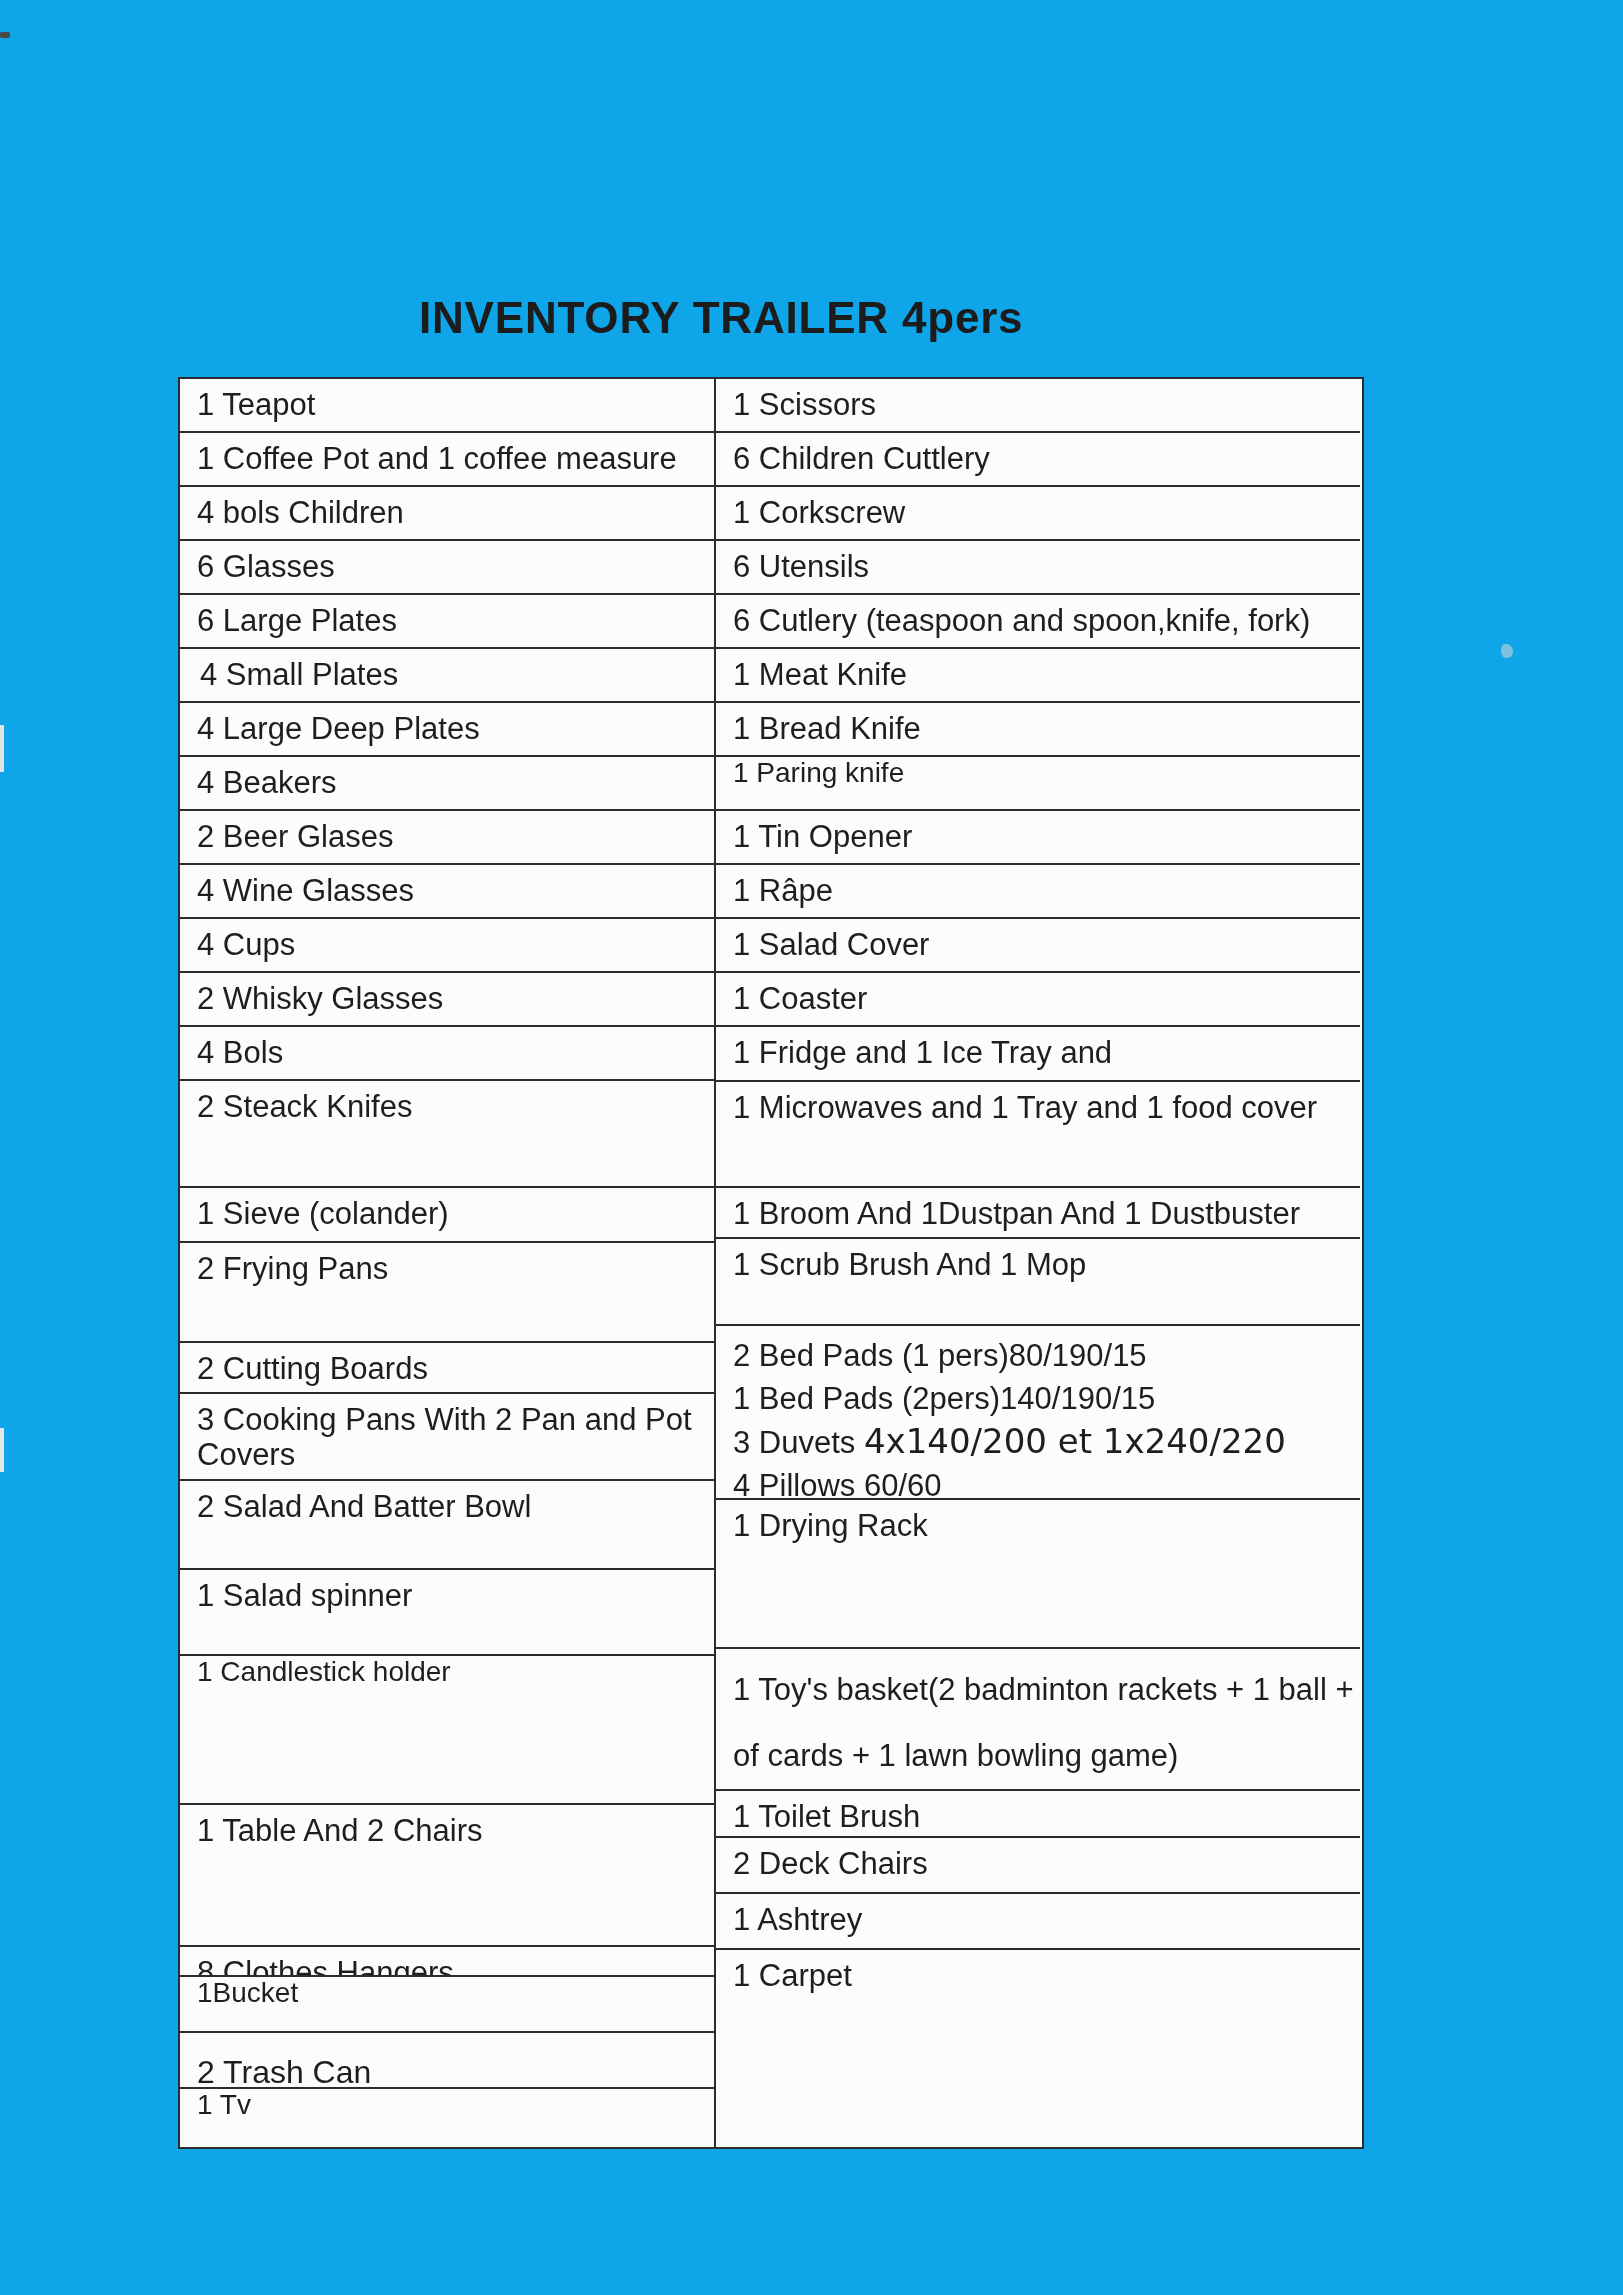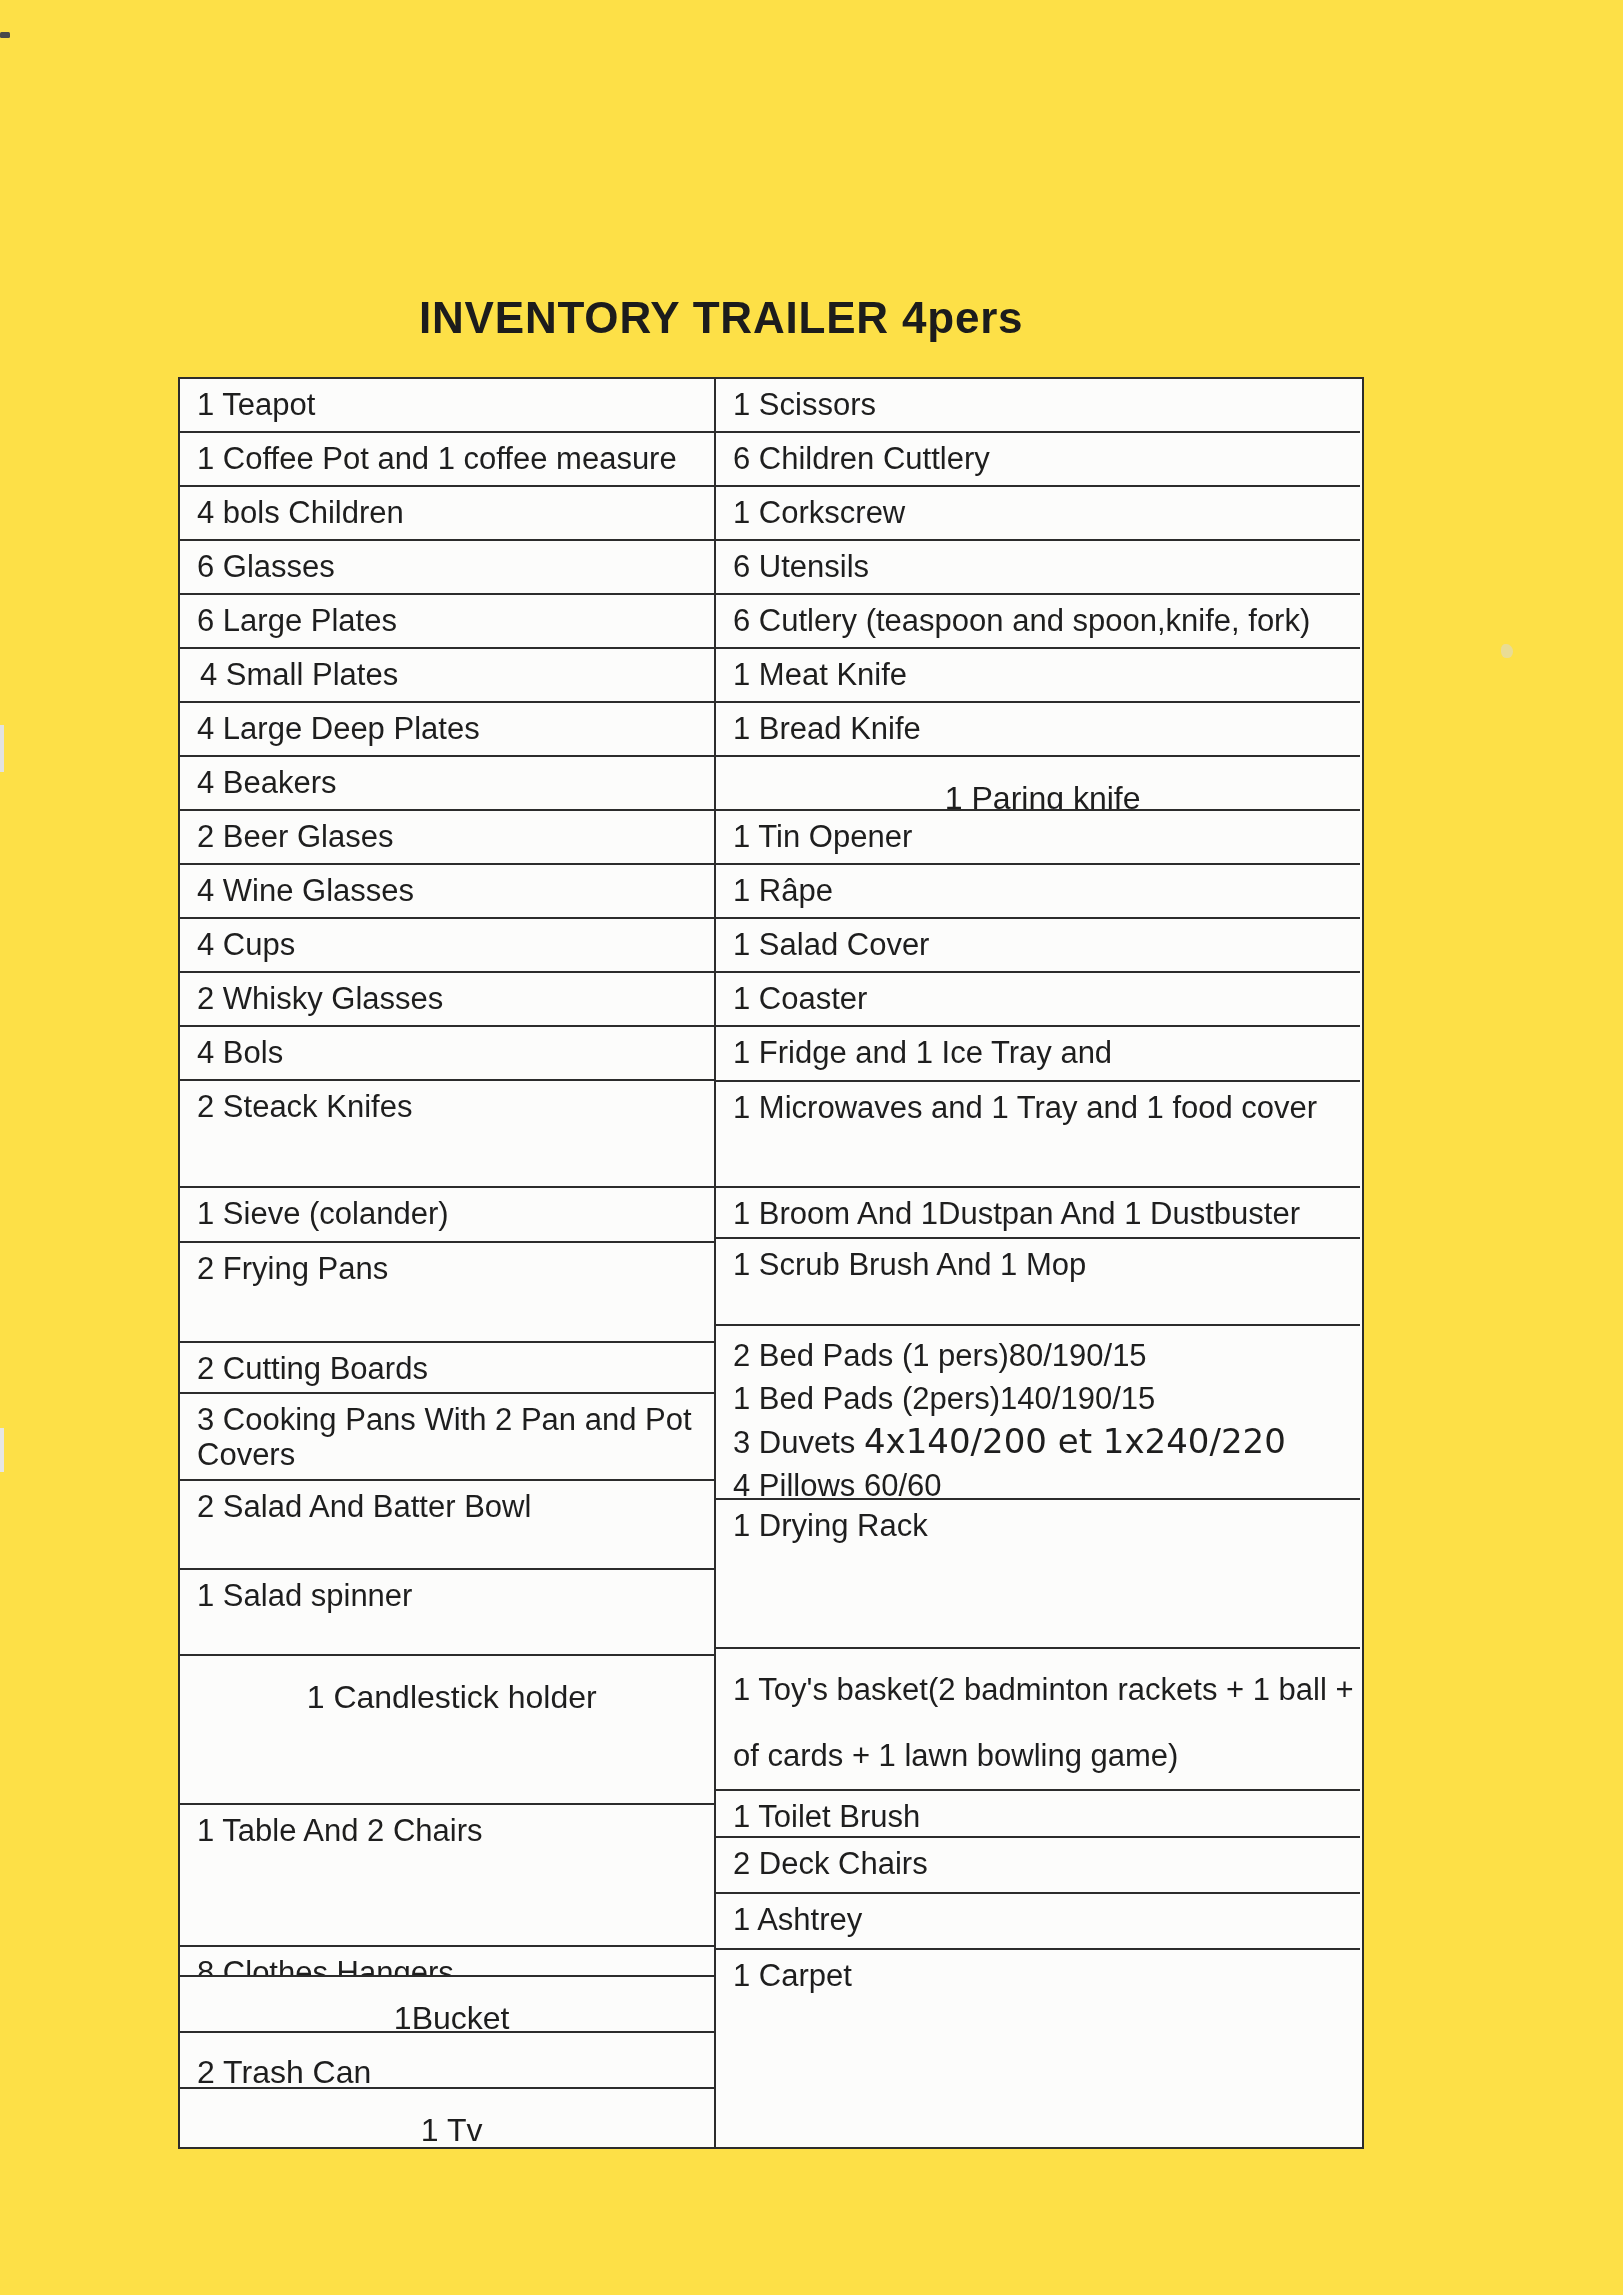--- a/index.html
+++ b/index.html
@@ -4,21 +4,21 @@
 <style>
   html,body{margin:0;padding:0;}
   body{
     width:1624px;height:2295px;position:relative;
     background:#ffffff;
     font-family:"Liberation Sans", sans-serif;
     overflow:hidden;
   }
   .page{
     position:absolute;left:0;top:0;width:1624px;height:2295px;
-    background:#fde047;
+    background:#0ea5e9;
   }
   .doc-title{
     position:absolute;left:419px;top:293px;
     font-size:44px;font-weight:600;letter-spacing:0.8px;
     color:#1c1c1c;white-space:nowrap;
   }
   .inv-table{
     position:absolute;left:178px;top:377px;width:1182px;
     border:2.3px solid #2c2c2c;
     display:flex;flex-direction:row;
@@ -30,21 +30,21 @@
   .col-right{width:644px;}
   .cell{
     box-sizing:border-box;
     border-bottom:2.3px solid #2c2c2c;
     padding:9.2px 7.7px 0 17px;
     font-size:31px;line-height:1.12;
     color:#1e1e1e;
     overflow:hidden;
   }
   .col .cell:last-child{border-bottom:none;}
-  .cell.s1{font-size:32px;padding-top:24px;text-align:center;}
+  .cell.s1{font-size:28px;padding-top:0;}
   .cell.s2{font-size:32px;padding-top:22px;}
   .cell.multi{padding-top:7.7px;}
   .cell .line{line-height:var(--lh,43px);white-space:nowrap;}
   .cell .alt{
     font-family:"DejaVu Sans", sans-serif;
     font-size:34px;
   }
   
   .artifact{position:absolute;pointer-events:none;}
   .artifact-dash{left:0;top:32px;width:10px;height:6.1px;background:#4a4a4a;border-radius:1.5px;}

